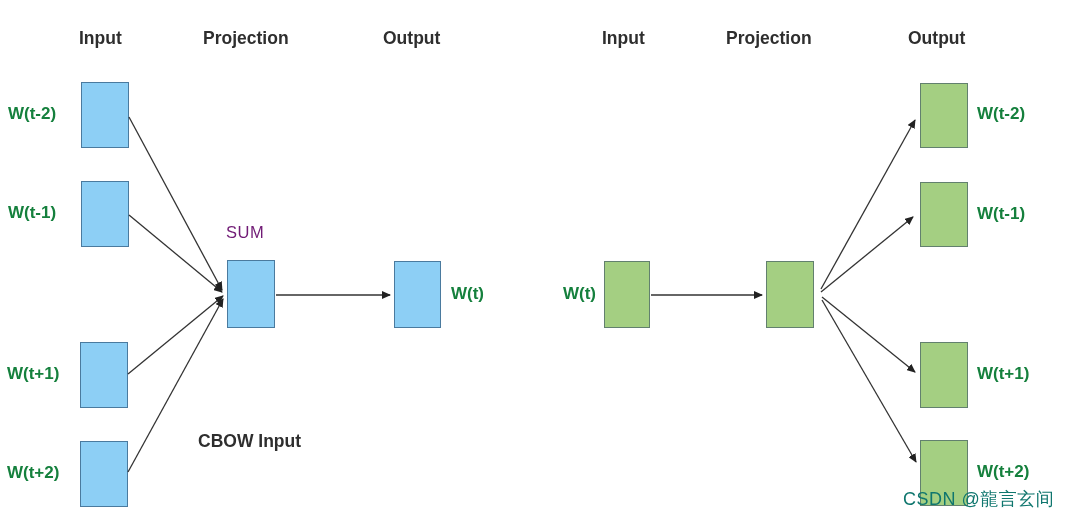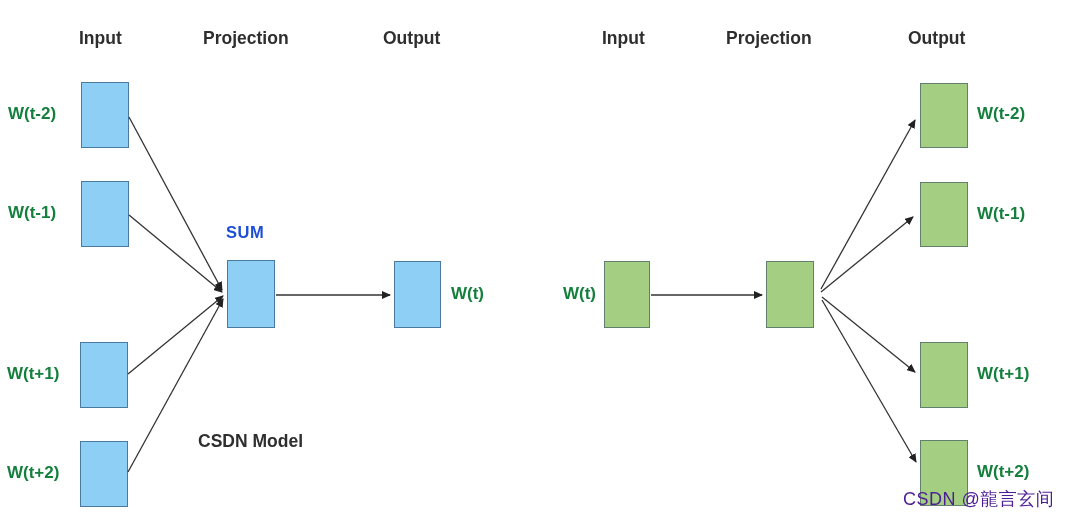--- a/index.html
+++ b/index.html
@@ -40,29 +40,29 @@
   .caption{
     position:absolute;
     font-size:17.5px;
     font-weight:600;
     color:#2e2e2e;
     white-space:nowrap;
   }
   .sum{
     position:absolute;
     font-size:16.5px;
-    font-weight:700;
+    font-weight:400;
     letter-spacing:0.5px;
-    color:#1d4ed8;
+    color:#701a75;
   }
   .watermark{
     position:absolute;
     left:903px;top:487px;
     font-size:18px;
-    color:#4c1d95;
+    color:#0f766e;
     white-space:nowrap;
     letter-spacing:0.5px;
   }
   #arrows{
     position:absolute;left:0;top:0;
     pointer-events:none;
   }
 </style>
 </head>
 <body>
@@ -86,21 +86,21 @@
   <div class="node blue" style="left:81px;top:181px;width:48px;height:66px"></div>
   <div class="node blue" style="left:80px;top:342px;width:48px;height:66px"></div>
   <div class="node blue" style="left:80px;top:441px;width:48px;height:66px"></div>
 
   <div class="sum" style="left:226px;top:223px">SUM</div>
   <div class="node blue" style="left:227px;top:260px;width:48px;height:68px"></div>
 
   <div class="node blue" style="left:394px;top:261px;width:47px;height:67px"></div>
   <div class="lbl" style="left:451px;top:284px">W(t)</div>
 
-  <div class="caption" style="left:198px;top:431px">CSDN Model</div>
+  <div class="caption" style="left:198px;top:431px">CBOW Input</div>
 
   <div class="lbl" style="left:563px;top:284px">W(t)</div>
   <div class="node green" style="left:604px;top:261px;width:46px;height:67px"></div>
 
   <div class="node green" style="left:766px;top:261px;width:48px;height:67px"></div>
 
   <div class="node green" style="left:920px;top:83px;width:48px;height:65px"></div>
   <div class="node green" style="left:920px;top:182px;width:48px;height:65px"></div>
   <div class="node green" style="left:920px;top:342px;width:48px;height:66px"></div>
   <div class="node green" style="left:920px;top:440px;width:48px;height:66px"></div>

